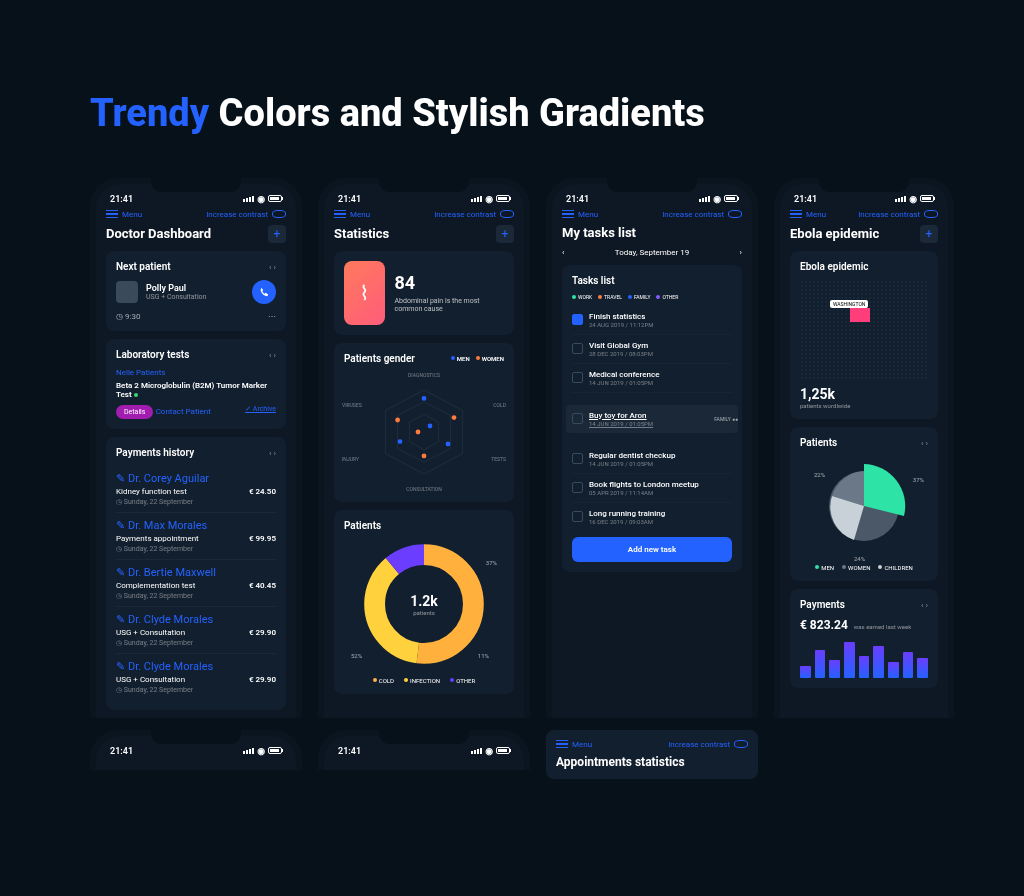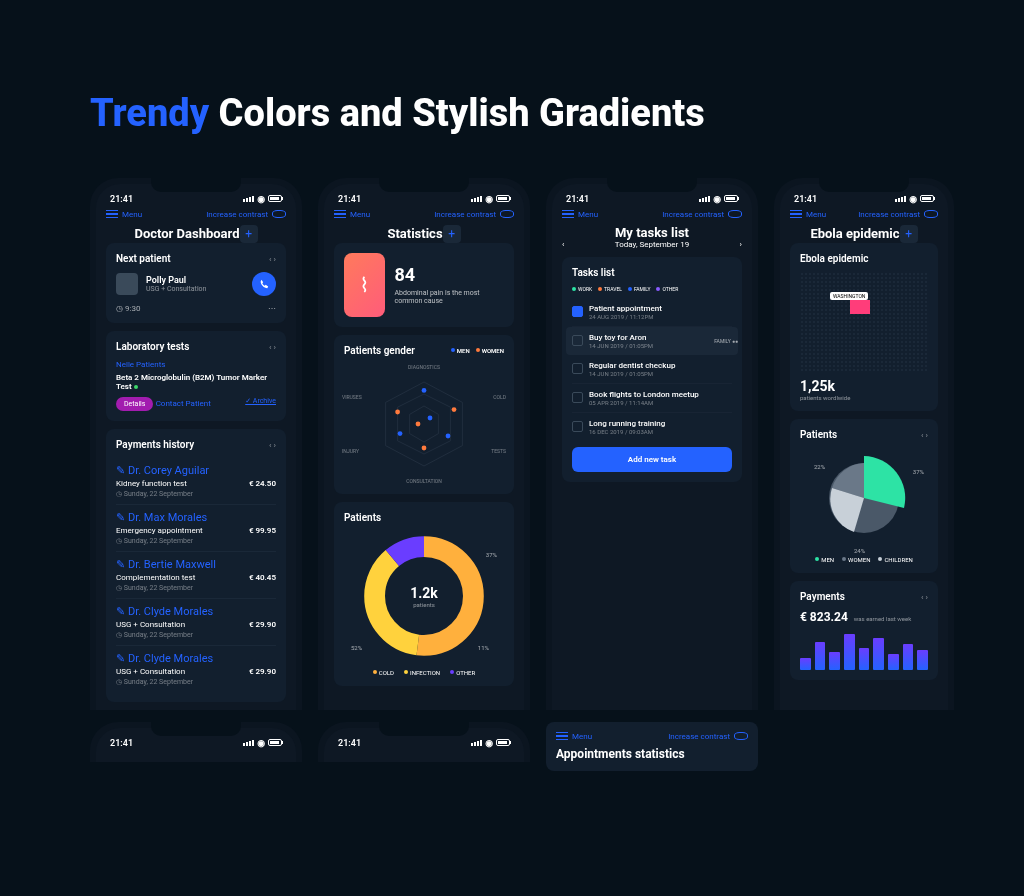--- a/index.html
+++ b/index.html
@@ -17,21 +17,21 @@
 .bars { display:flex; gap:1px; align-items:flex-end; }
 .bars span { width:2px; background:#fff; display:block; }
 .bars span:nth-child(1){height:3px}.bars span:nth-child(2){height:4px}.bars span:nth-child(3){height:5px}.bars span:nth-child(4){height:6px}
 .batt { width:14px; height:7px; border:1px solid #fff; border-radius:2px; position:relative; }
 .batt::after { content:''; position:absolute; right:-2px; top:1px; width:1px; height:3px; background:#fff; }
 .batt::before { content:''; position:absolute; left:1px; top:1px; width:9px; height:3px; background:#fff; }
 .topbar { display:flex; justify-content:space-between; align-items:center; color:#2462ff; font-size:8px; padding-bottom:6px; }
 .ham { display:flex; flex-direction:column; gap:2px; }
 .ham span { width:12px; height:1.5px; background:#2462ff; }
 .glasses { width:14px; height:8px; border:1px solid #2462ff; border-radius:40%; }
-.title-row { display:flex; justify-content:center; align-items:center; }
+.title-row { display:flex; justify-content:space-between; align-items:center; margin-bottom:8px; }
 .title { font-size:13px; font-weight:700; }
 .add-btn { width:18px; height:18px; background:#1a2838; border-radius:4px; display:flex; align-items:center; justify-content:center; color:#2462ff; font-size:12px; }
 .card { background:#121f2e; border-radius:8px; padding:10px; margin-bottom:8px; }
 .card-h { font-size:10px; font-weight:600; margin-bottom:8px; display:flex; justify-content:space-between; align-items:center; }
 .nav-sm { display:flex; gap:6px; opacity:.4; font-size:8px; }
 .patient-row { display:flex; align-items:center; gap:8px; }
 .avatar { width:22px; height:22px; background:#3a4a5a; border-radius:4px; }
 .pinfo { flex:1; }
 .pname { font-size:9px; font-weight:600; }
 .psub { font-size:7px; opacity:.5; }
@@ -66,21 +66,21 @@
 .dpct { position:absolute; font-size:6px; opacity:.6; }
 .date-nav { display:flex; justify-content:space-between; align-items:center; font-size:8px; margin-bottom:8px; }
 .tag-row { display:flex; gap:6px; font-size:5px; margin-bottom:6px; }
 .tag-row span { display:flex; align-items:center; gap:2px; }
 .task { display:flex; align-items:center; gap:6px; padding:6px 0; border-bottom:1px solid #182434; position:relative; }
 .task:last-child { border:none; }
 .chk { width:11px; height:11px; border:1px solid #3a4a5a; border-radius:2px; flex-shrink:0; }
 .chk.on { background:#2462ff; border-color:#2462ff; }
 .task-t { font-size:8px; font-weight:500; }
 .task-d { font-size:6px; opacity:.4; }
-.task.sel { background:#1a2838; margin:0 -6px; padding:6px; border-radius:4px; border:none; }
+.task.sel { background:#1a2838; margin:12px -6px; padding:6px; border-radius:4px; border:none;text-decoration:underline; }
 .task-tag { position:absolute; right:0; font-size:5px; opacity:.6; }
 .tdot { position:absolute; right:0; top:8px; width:4px; height:4px; border-radius:50%; }
 .add-task { background:#2462ff; text-align:center; padding:8px; border-radius:6px; font-size:8px; font-weight:600; margin-top:6px; }
 .map { height:100px; position:relative; background:radial-gradient(circle,#1a2838 1px,transparent 1px); background-size:4px 4px; border-radius:4px; margin:6px 0; }
 .map-label { position:absolute; top:20px; left:30px; background:#fff; color:#000; font-size:5px; padding:1px 3px; border-radius:2px; }
 .map-spot { position:absolute; width:20px; height:14px; background:#ff3d7a; top:28px; left:50px; }
 .bignum { font-size:14px; font-weight:700; margin-top:4px; }
 .bigsub { font-size:6px; opacity:.5; }
 .pie { position:relative; width:100px; height:100px; margin:8px auto; }
 .pie-pct { position:absolute; font-size:6px; opacity:.6; }
@@ -179,21 +179,21 @@
               <div class="pay-doc">✎ Dr. Corey Aguilar</div>
               <div class="pay-row">
                 <span class="pay-desc">Kidney function test</span>
                 <span class="pay-amt">€  24.50</span>
               </div>
               <div class="pay-date">◷ Sunday, 22 September</div>
             </div>
             <div class="pay-item">
               <div class="pay-doc">✎ Dr. Max Morales</div>
               <div class="pay-row">
-                <span class="pay-desc">Emergency appointment</span>
+                <span class="pay-desc">Payments appointment</span>
                 <span class="pay-amt">€  99.95</span>
               </div>
               <div class="pay-date">◷ Sunday, 22 September</div>
             </div>
             <div class="pay-item">
               <div class="pay-doc">✎ Dr. Bertie Maxwell</div>
               <div class="pay-row">
                 <span class="pay-desc">Complementation test</span>
                 <span class="pay-amt">€  40.45</span>
               </div>
@@ -378,22 +378,36 @@
         <div class="tag-row" id="tag-row">
             <span><span class="ldot" style="background:#2de3a5"></span>WORK</span>
             <span><span class="ldot" style="background:#ff7a3d"></span>TRAVEL</span>
             <span><span class="ldot" style="background:#2462ff"></span>FAMILY</span>
             <span><span class="ldot" style="background:#8a5cff"></span>OTHER</span>
           </div>
         <div id="task-list">
             <div class="task ">
               <div class="chk on"></div>
               <div>
-                <div class="task-t">Patient appointment</div>
+                <div class="task-t">Finish statistics</div>
                 <div class="task-d">24 AUG 2019  /  11:12PM</div>
+              </div>
+            </div>
+            <div class="task ">
+              <div class="chk "></div>
+              <div>
+                <div class="task-t">Visit Global Gym</div>
+                <div class="task-d">28 DEC 2019  /  08:03PM</div>
+              </div>
+            </div>
+            <div class="task ">
+              <div class="chk "></div>
+              <div>
+                <div class="task-t">Medical conference</div>
+                <div class="task-d">14 JUN 2019  /  01:05PM</div>
               </div>
             </div>
             <div class="task sel">
               <div class="chk "></div>
               <div>
                 <div class="task-t">Buy toy for Aron</div>
                 <div class="task-d">14 JUN 2019  /  01:05PM</div>
               </div>
               <span class="task-tag">FAMILY ●●</span>
             </div>

